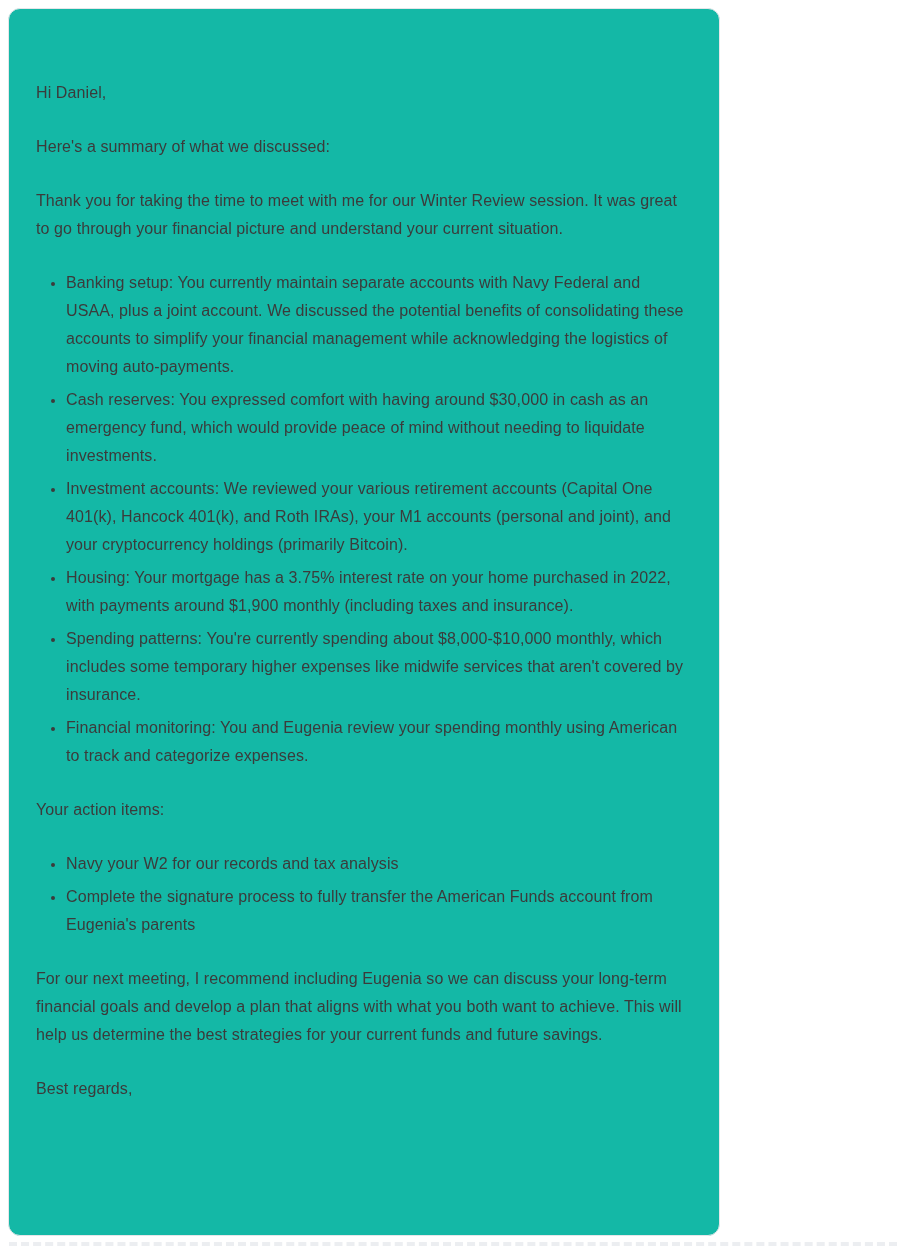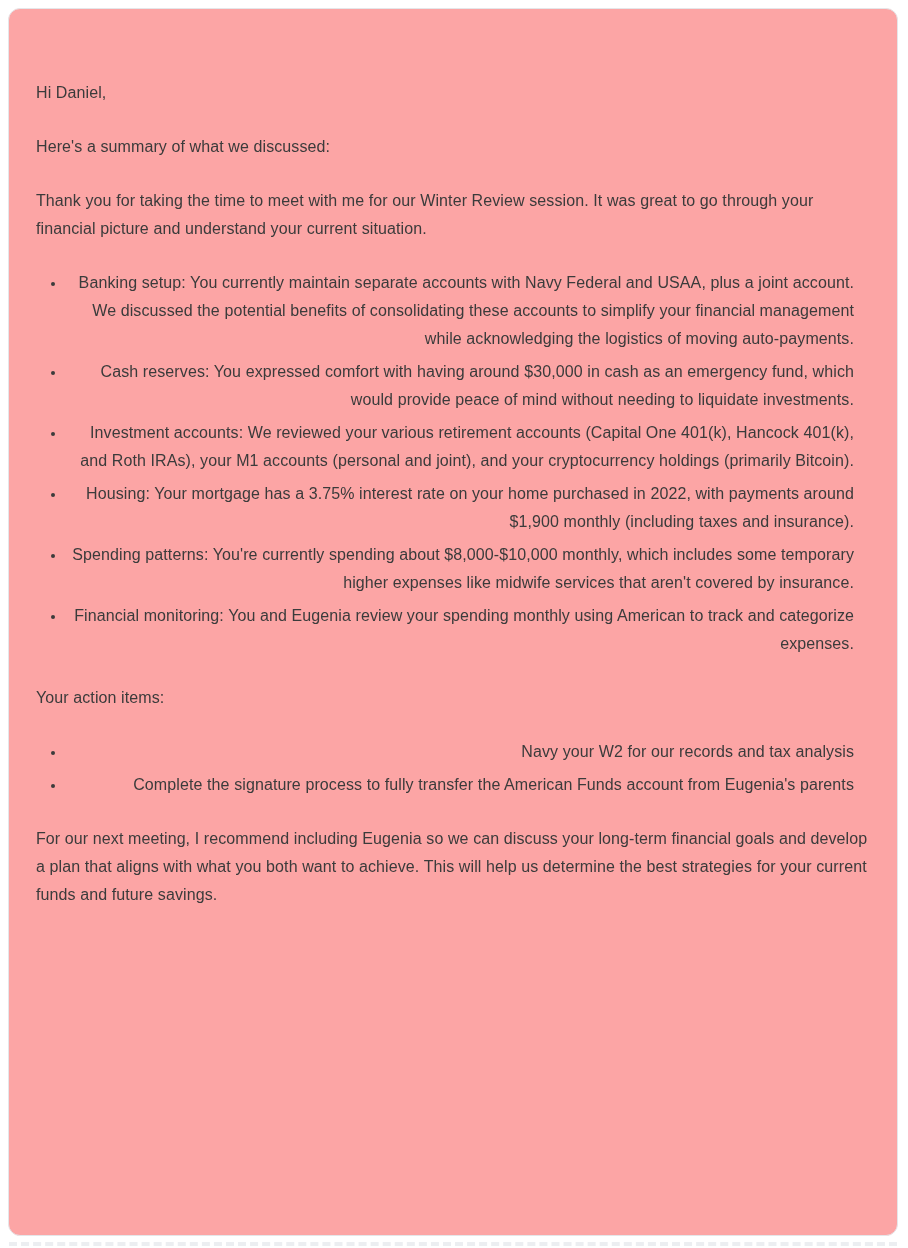--- a/index.html
+++ b/index.html
@@ -11,42 +11,41 @@
   body {
     width: 908px;
     height: 1248px;
     position: relative;
     overflow: hidden;
   }
   .email-card {
     position: absolute;
     left: 8px;
     top: 8px;
-    width: 890px;
+    width: 712px;
     height: 1228px;
     box-sizing: border-box;
-    background: #fca5a5;
+    background: #14b8a6;
     border: 1px solid #e5e6e9;
     border-radius: 12px;
     padding: 70px 27px 8px 27px;
   }
   .email-body {
     color: #3b3b3b;
     font-size: 16px;
     line-height: 28px;
     letter-spacing: 0.1px;
   }
   .email-body p {
     margin: 0 0 26px 0;
   }
   .email-body ul {
-    margin: 0 16px 26px 0;
+    margin: 0 7px 26px 0;
     padding-left: 30px;
     list-style: disc;
-    text-align: right;
   }
   .email-body li {
     margin: 0 0 5px 0;
     padding-left: 0;
   }
   .email-body li::marker {
     color: #3b3b3b;
     font-size: 14px;
   }
   .signature-block p {
@@ -85,18 +84,19 @@
 
     <ul>
         <li>Navy your W2 for our records and tax analysis</li>
         <li>Complete the signature process to fully transfer the American Funds account from Eugenia's parents</li>
       </ul>
 
     <p>For our next meeting, I recommend including Eugenia so we can discuss your long-term financial goals and develop a plan that aligns with what you both want to achieve. This will help us determine the best strategies for your current funds and future savings.</p>
 
 
     <div class="signature-block">
+      <p>Best regards,</p>
     </div>
 
   </div>
 </div>
 
 <div class="next-section-divider"></div>
 
 </body></html>

